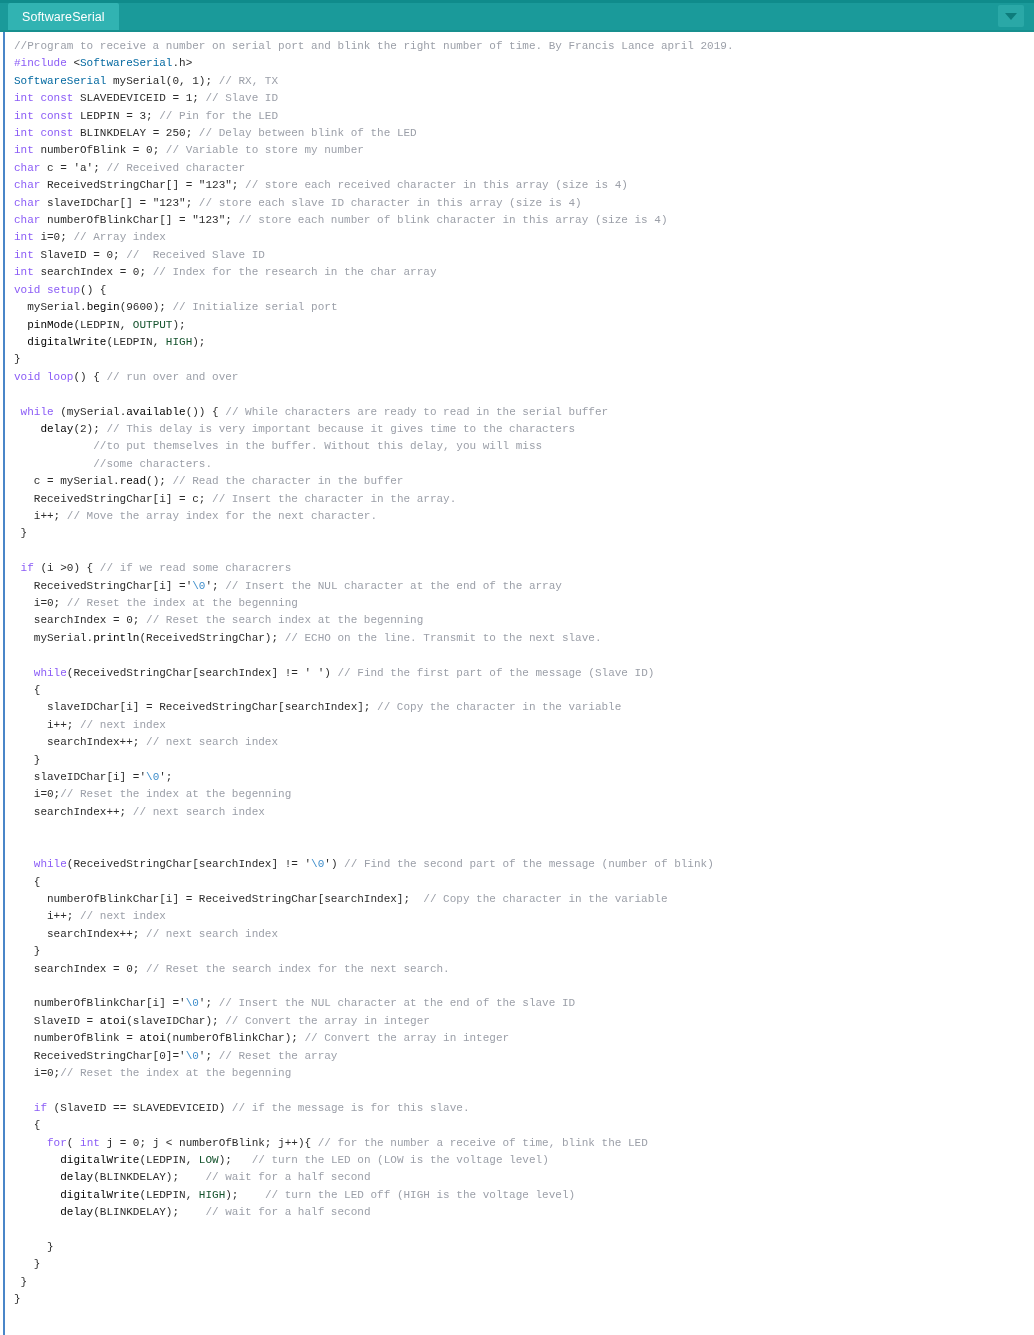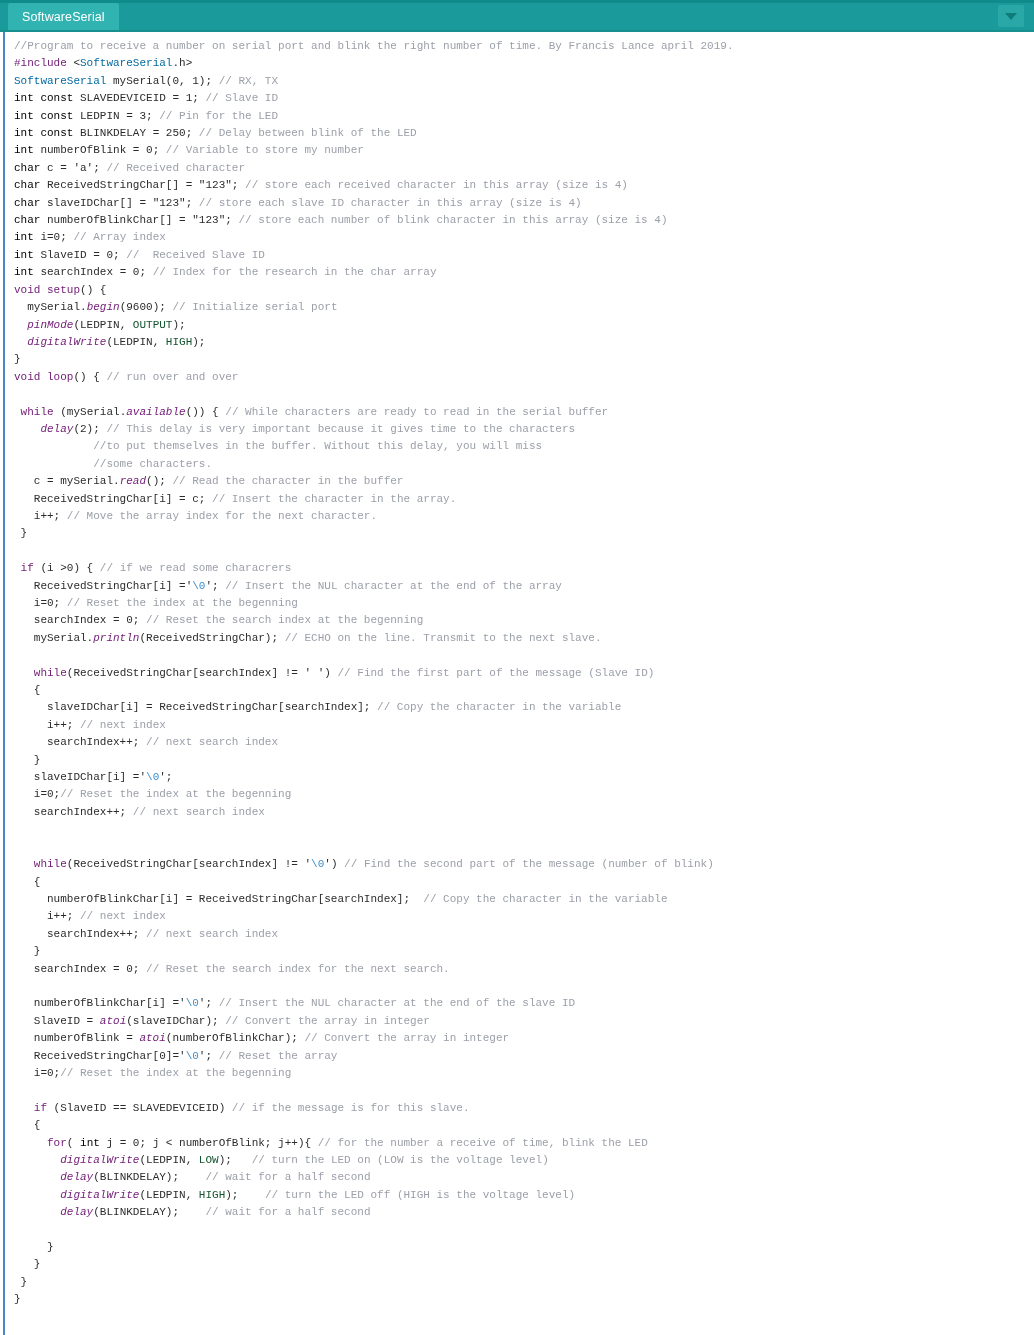--- a/index.html
+++ b/index.html
@@ -89,23 +89,23 @@
     font-size: 11px;
     line-height: 17.4px;
     white-space: pre;
     color: #2b2b2b;
     letter-spacing: 0px;
   }
   .code .ln { display: block; min-height: 17.4px; }
 
   
   .cm  { color: #9b9fa8; }   
-  .kw  { color: #701a75; }   
-  .ty  { color: #000000; }   
-  .fn  { color: #701a75; font-style: italic; }   
+  .kw  { color: #8b5cf6; }   
+  .ty  { color: #8b5cf6; }   
+  .fn  { color: #000000; }   
   .cls { color: #0369a1; }   
   .lit { color: #14532d; }   
   .str { color: #2b2b2b; }   
   .esc { color: #3f8ecb; }   
   .pl  { color: #2b2b2b; }   
 </style>
 </head>
 <body>
 
 <div id="app">

